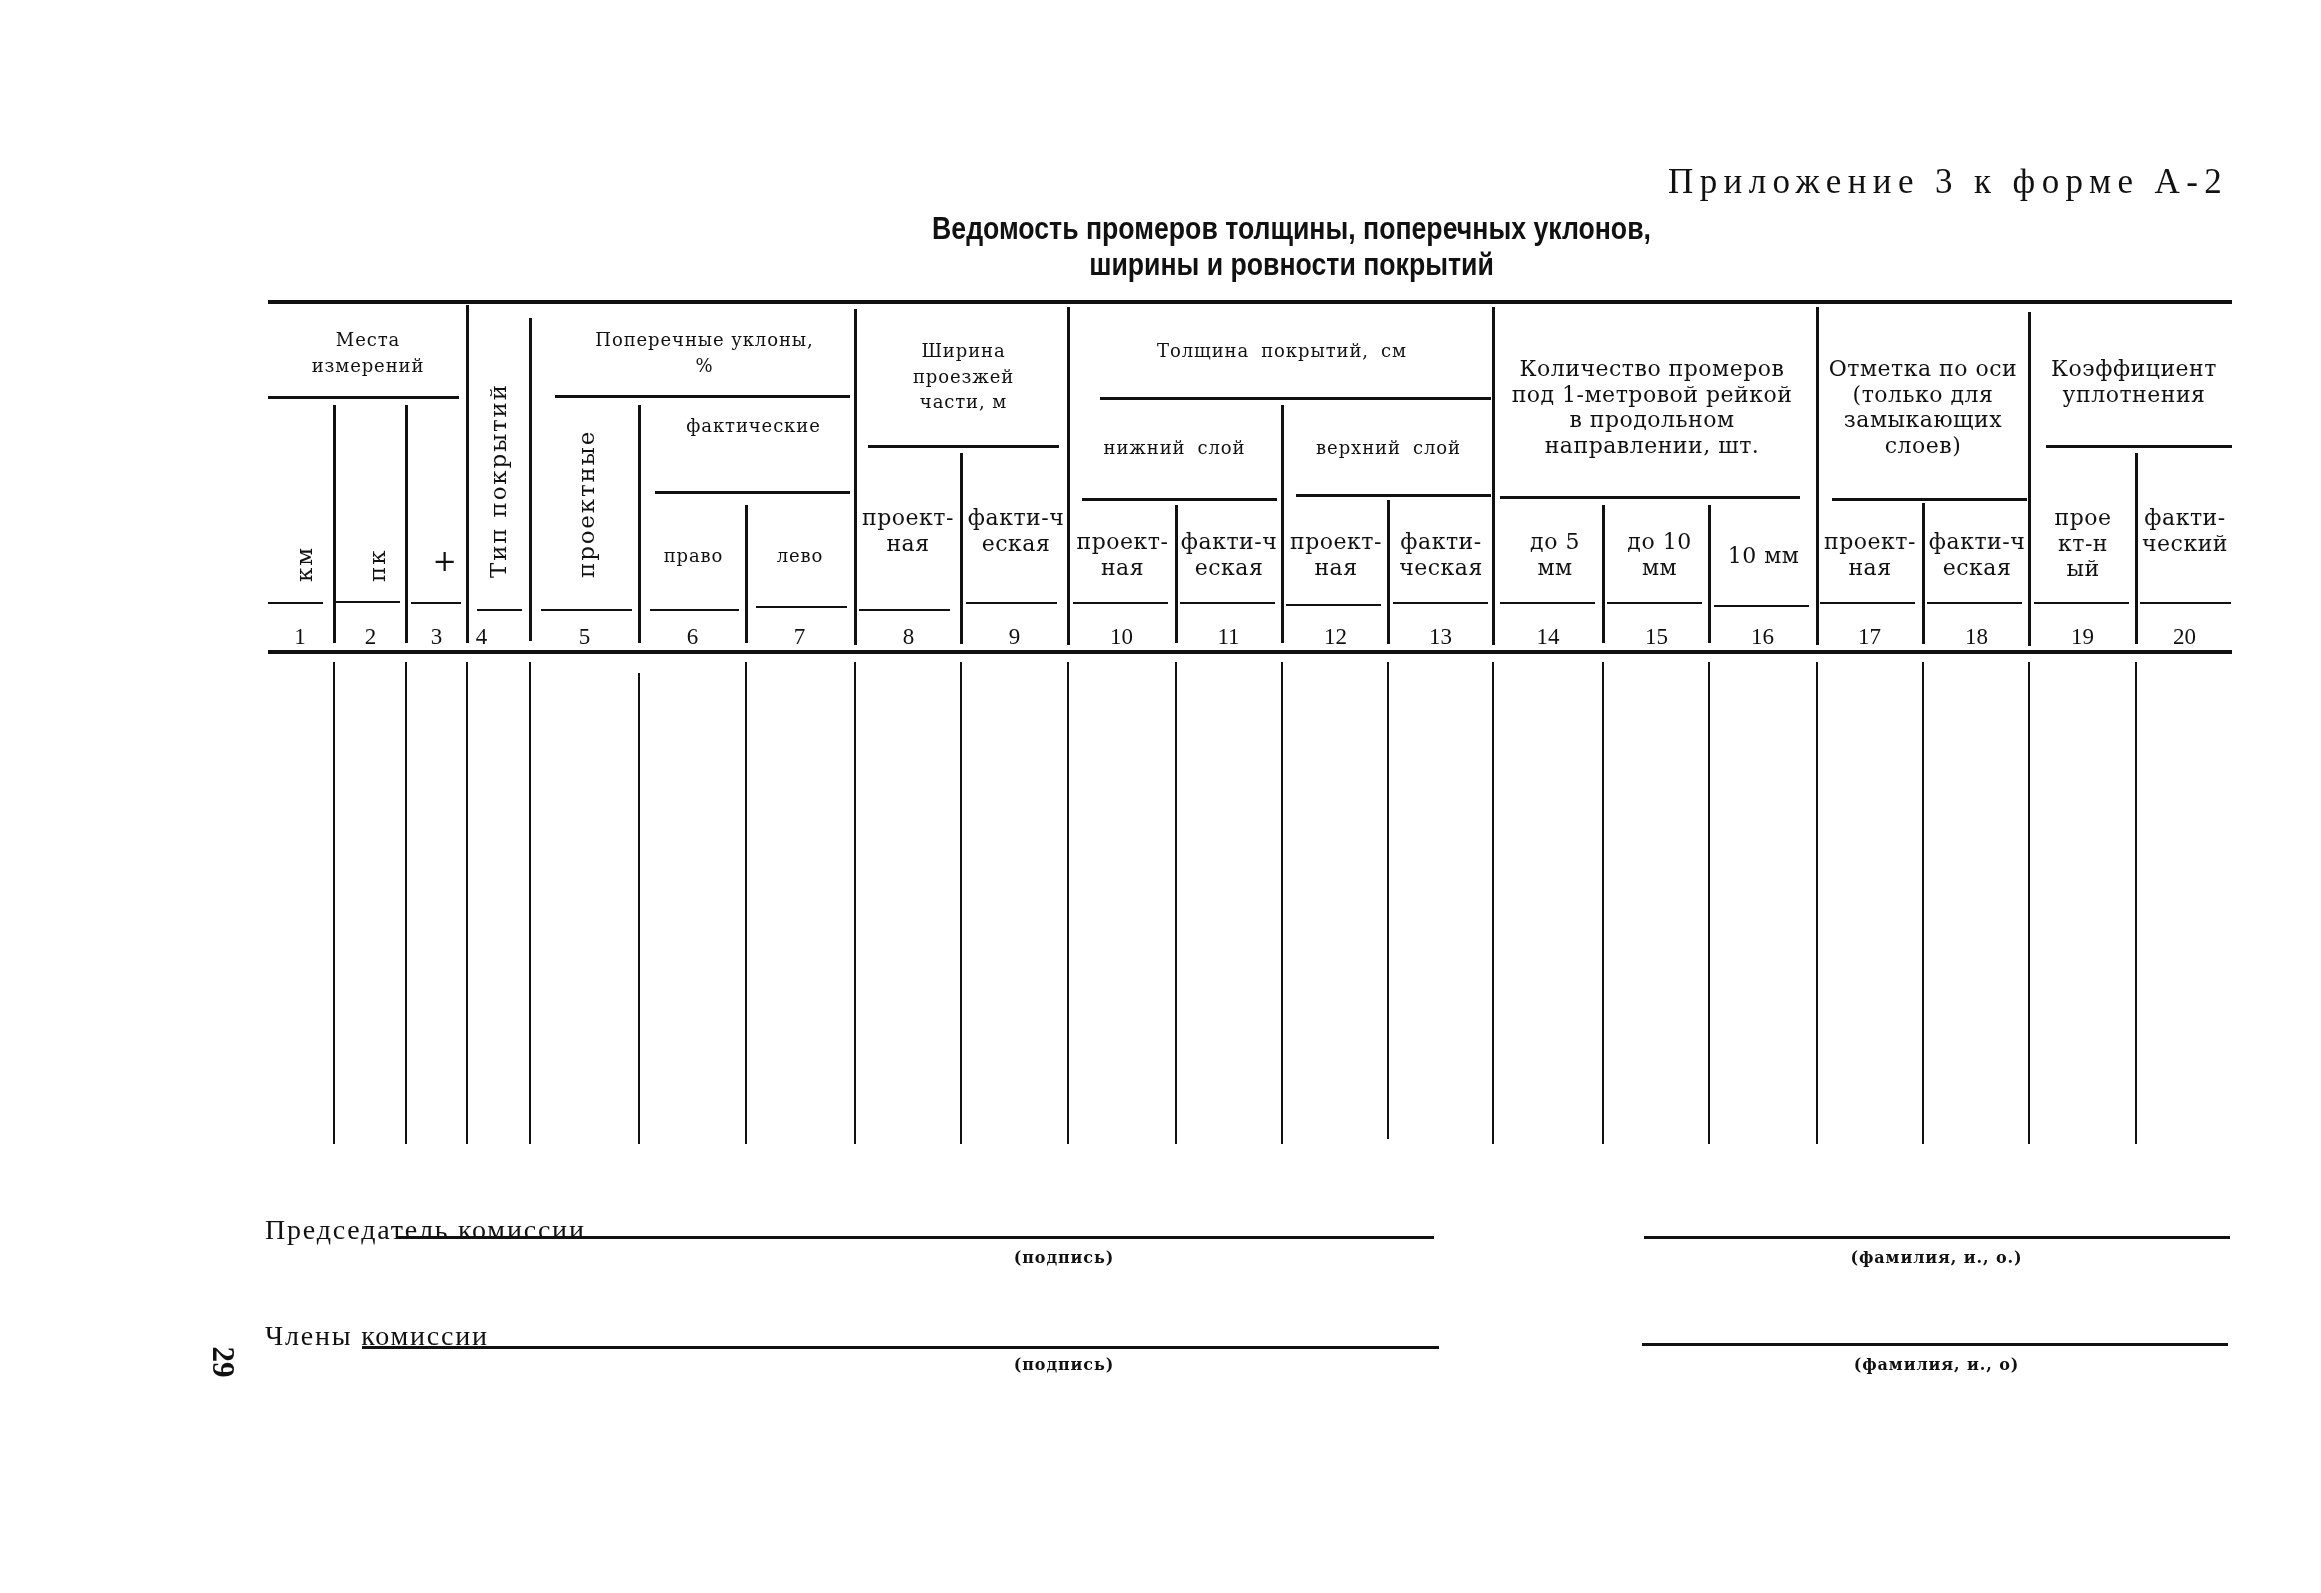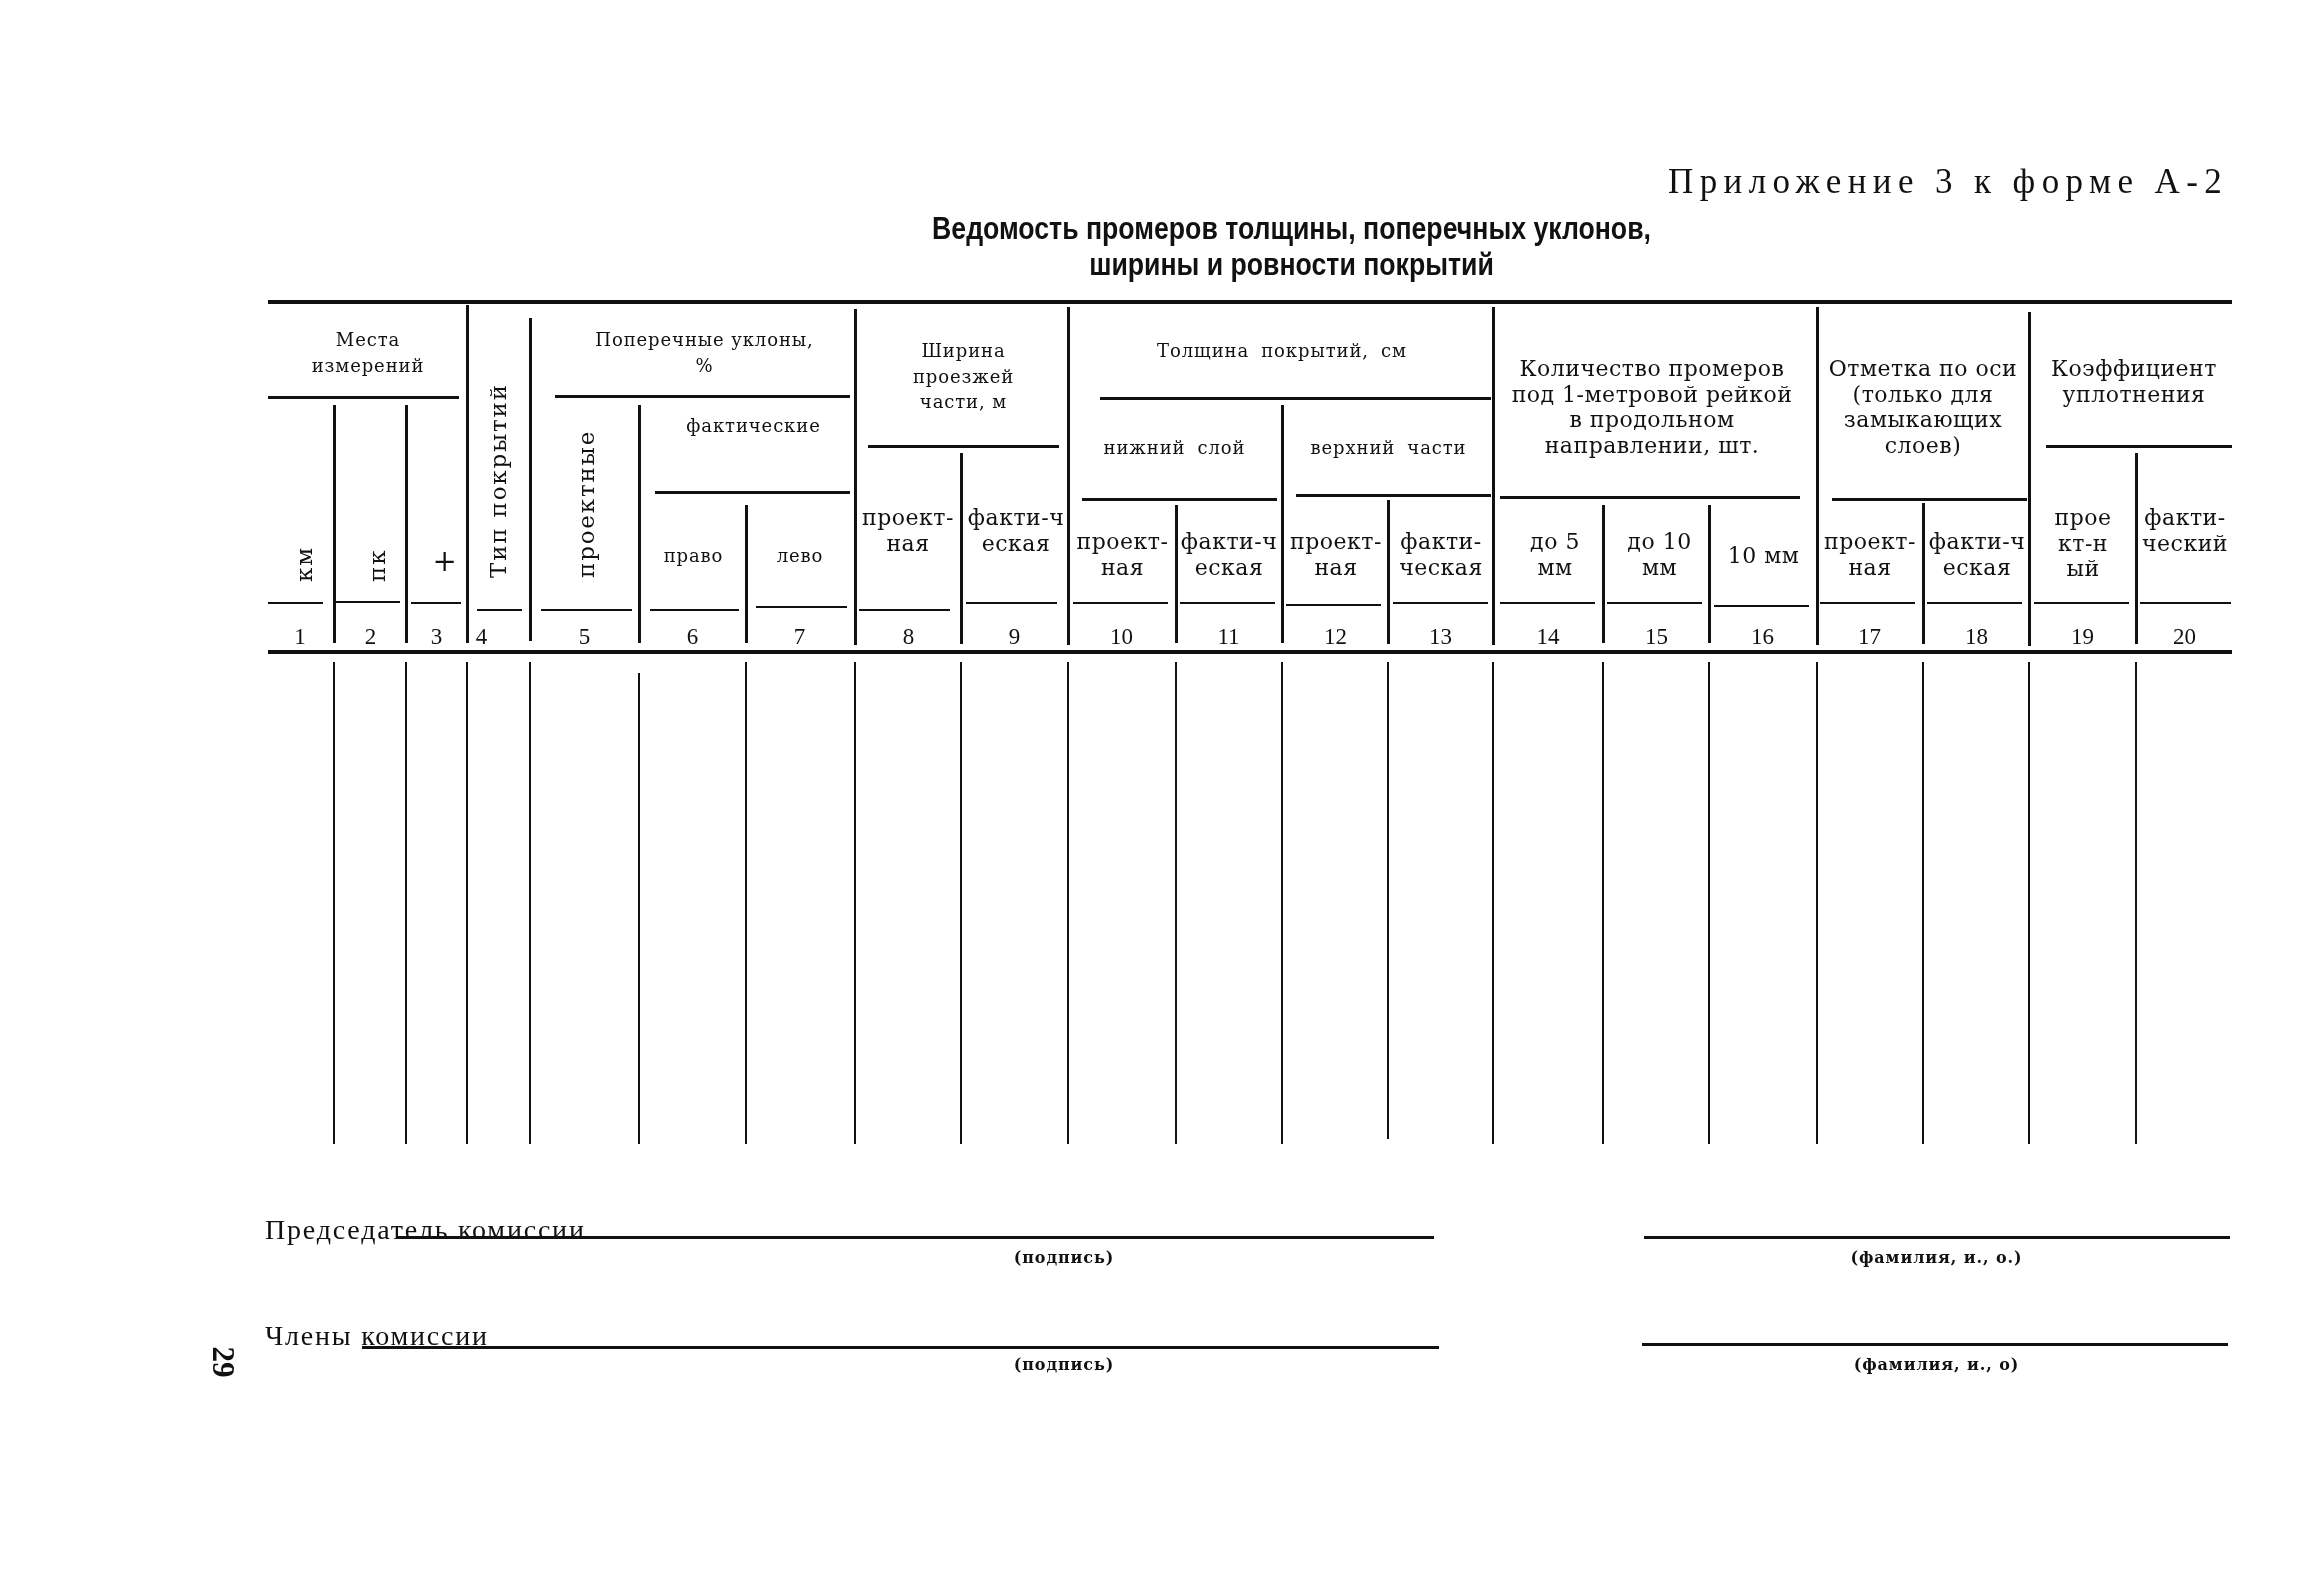--- a/index.html
+++ b/index.html
@@ -112,21 +112,21 @@
   <div class="vline" style="left:2028px;top:312px;height:334px;"></div>
   <div class="vline" style="left:2135px;top:453px;height:191px;"></div>
 
   <div class="hdr" style="left:277px;top:327px;width:182px;white-space:normal;">Места измерений</div>
   <div class="vert" style="left:485px;top:578px;">Тип покрытий</div>
   <div class="hdr" style="left:591px;top:327px;width:227px;white-space:normal;">Поперечные уклоны, %</div>
   <div class="hdr" style="left:656px;top:413px;width:195px;">фактические</div>
   <div class="hdr" style="left:868px;top:338px;width:191px;white-space:normal;padding:0 36px;box-sizing:border-box;">Ширина проезжей части, м</div>
   <div class="hdr" style="left:1073px;top:338px;width:418px;word-spacing:5.5px;">Толщина покрытий, см</div>
   <div class="hdr" style="left:1069px;top:435px;width:211px;word-spacing:5.5px;">нижний слой</div>
-  <div class="hdr" style="left:1284px;top:435px;width:209px;word-spacing:5.5px;">верхний части</div>
+  <div class="hdr" style="left:1284px;top:435px;width:209px;word-spacing:5.5px;">верхний слой</div>
   <div class="hdr sm" style="left:1502px;top:356px;width:300px;white-space:normal;text-align:center;">Количество промеров под 1-метровой рейкой в продольном направлении, шт.</div>
   <div class="hdr sm" style="left:1822px;top:356px;width:202px;white-space:normal;">Отметка по оси (только для замыкающих слоев)</div>
   <div class="hdr sm" style="left:2033px;top:356px;width:202px;white-space:normal;">Коэффициент уплотнения</div>
 
   <div class="vert" style="left:291px;top:582px;">км</div>
   <div class="vert" style="left:364px;top:582px;">пк</div>
   <div class="hdr" style="left:427px;top:549px;width:36px;font-size:29px;">+</div>
   <div class="vert" style="left:573px;top:578px;">проектные</div>
   <div class="hdr" style="left:641px;top:543px;width:105px;">право</div>
   <div class="hdr" style="left:747px;top:543px;width:106px;">лево</div>

